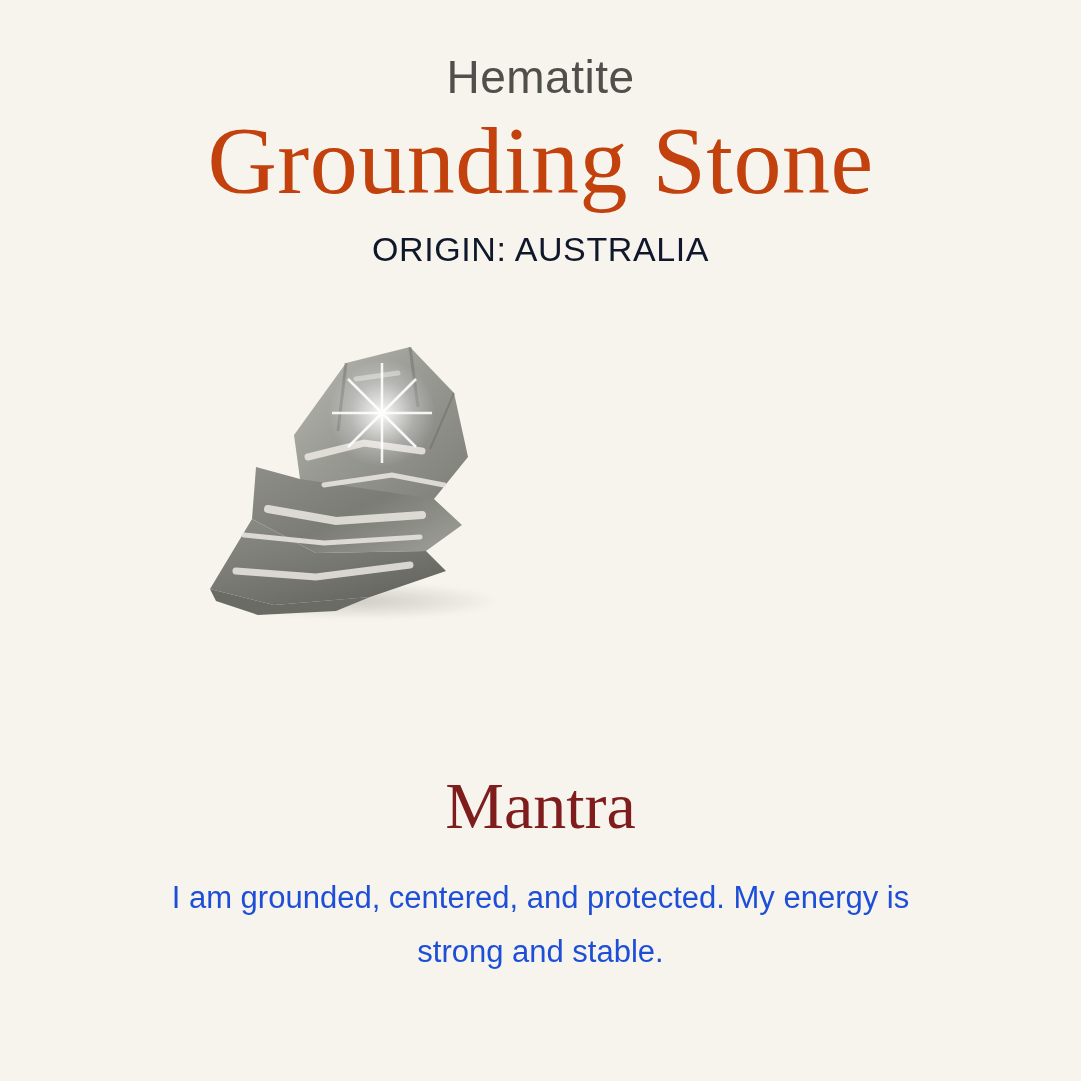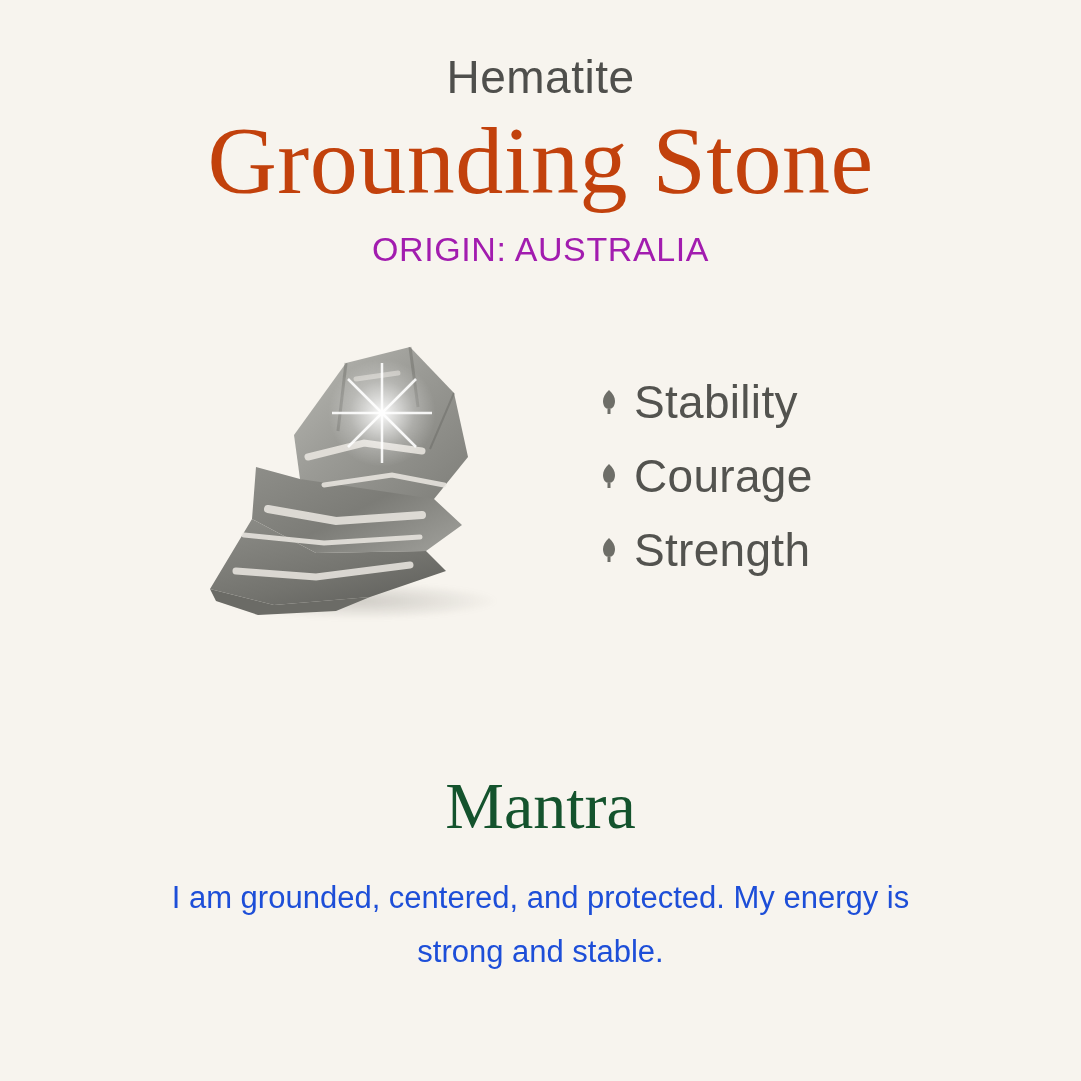--- a/index.html
+++ b/index.html
@@ -41,21 +41,21 @@
     color: #c2410c;
     line-height: 1.12;
     margin-top: 4px;
     letter-spacing: 0.5px;
   }
   .origin {
     font-family: "Liberation Sans", sans-serif;
     font-size: 34px;
     font-weight: 300;
     letter-spacing: 0.6px;
-    color: #a21caf;
+    color: #0f172a;
     margin-top: 16px;
   }
 
   
   .middle {
     position: relative;
     margin-top: 70px;
     height: 360px;
   }
 
@@ -114,21 +114,21 @@
     position: absolute;
     left: 0;
     right: 0;
     top: 770px;
     text-align: center;
   }
   .mantra-heading {
     font-family: "Liberation Serif", serif;
     font-size: 66px;
     font-weight: 400;
-    color: #14532d;
+    color: #7f1d1d;
     line-height: 1.1;
   }
   .mantra-text {
     font-family: "Liberation Sans", sans-serif;
     font-size: 31px;
     font-weight: 300;
     color: #1d4ed8;
     line-height: 1.75;
     max-width: 800px;
     margin: 28px auto 0 auto;
@@ -197,46 +197,20 @@
         <circle cx="186" cy="74" r="54" fill="url(#sparkle)"></circle>
         <g stroke="#ffffff" stroke-width="2.5" opacity="0.9">
           <path d="M186 24 L186 124"></path>
           <path d="M136 74 L236 74"></path>
           <path d="M152 40 L220 108"></path>
           <path d="M220 40 L152 108"></path>
         </g>
       </svg>
     </div>
 
-    <div class="properties">
-      <div class="prop">
-        <span class="prop-bullet">
-          <svg width="18" height="26" viewBox="0 0 18 26">
-            <path d="M9 1 C13 5 15 8 15 12 C15 17 12.5 20 9 20 C5.5 20 3 17 3 12 C3 8 5 5 9 1 Z M7.5 20 L10.5 20 L10.5 25 L7.5 25 Z" fill="#6e6e68"></path>
-          </svg>
-        </span>
-        <span class="prop-label">Stability</span>
-      </div>
-      <div class="prop">
-        <span class="prop-bullet">
-          <svg width="18" height="26" viewBox="0 0 18 26">
-            <path d="M9 1 C13 5 15 8 15 12 C15 17 12.5 20 9 20 C5.5 20 3 17 3 12 C3 8 5 5 9 1 Z M7.5 20 L10.5 20 L10.5 25 L7.5 25 Z" fill="#6e6e68"></path>
-          </svg>
-        </span>
-        <span class="prop-label">Courage</span>
-      </div>
-      <div class="prop">
-        <span class="prop-bullet">
-          <svg width="18" height="26" viewBox="0 0 18 26">
-            <path d="M9 1 C13 5 15 8 15 12 C15 17 12.5 20 9 20 C5.5 20 3 17 3 12 C3 8 5 5 9 1 Z M7.5 20 L10.5 20 L10.5 25 L7.5 25 Z" fill="#6e6e68"></path>
-          </svg>
-        </span>
-        <span class="prop-label">Strength</span>
-      </div>
-    </div>
 
   </div>
 
   <div class="mantra-section">
     <div class="mantra-heading">Mantra</div>
     <div class="mantra-text">I am grounded, centered, and protected. My energy is strong and stable.</div>
   </div>
 
 </div>
 

